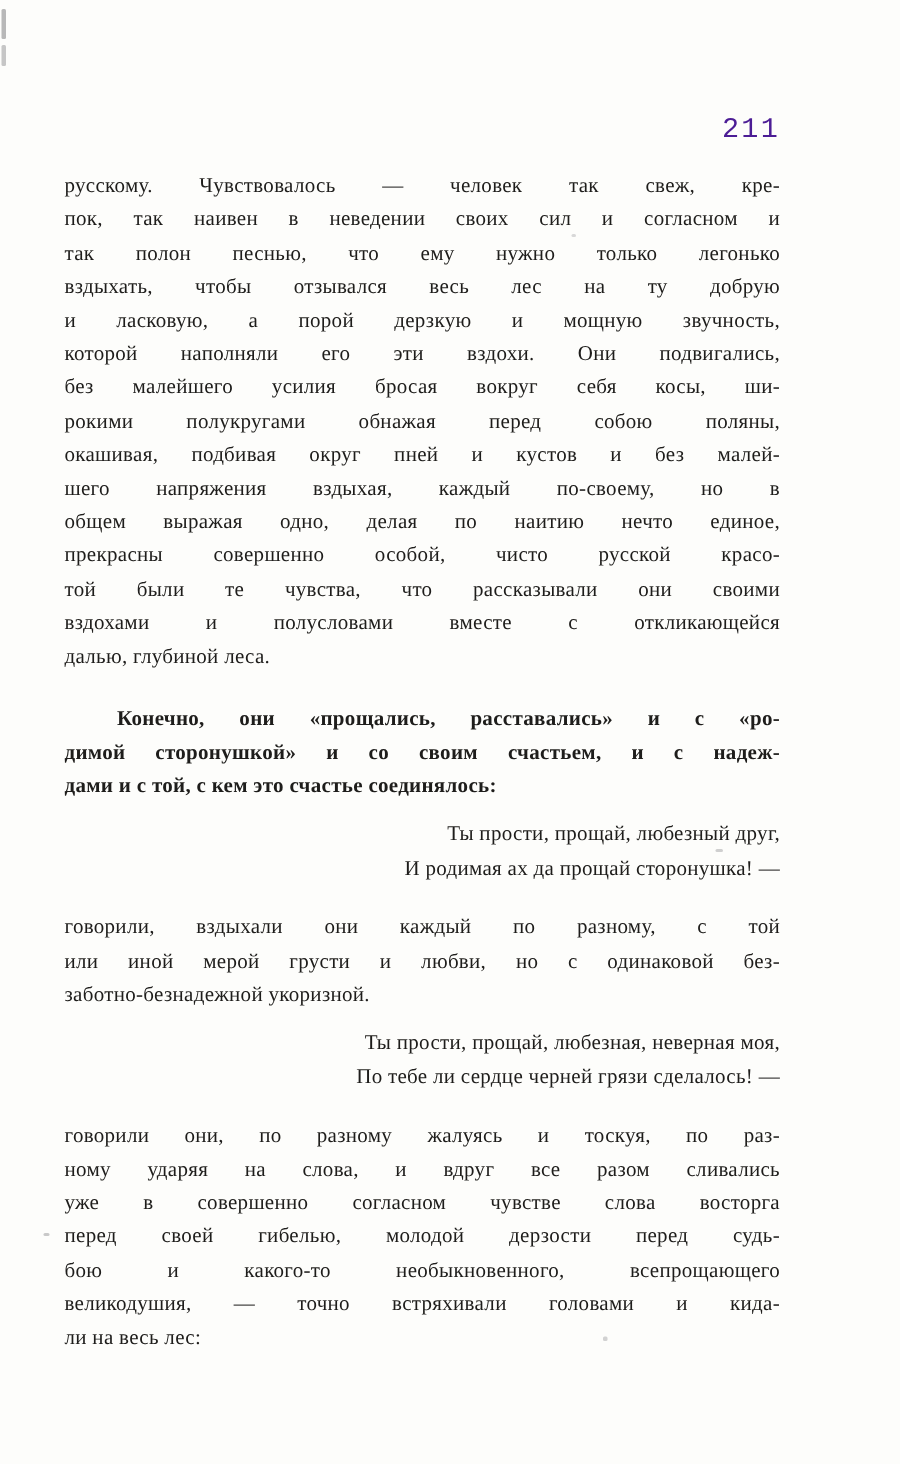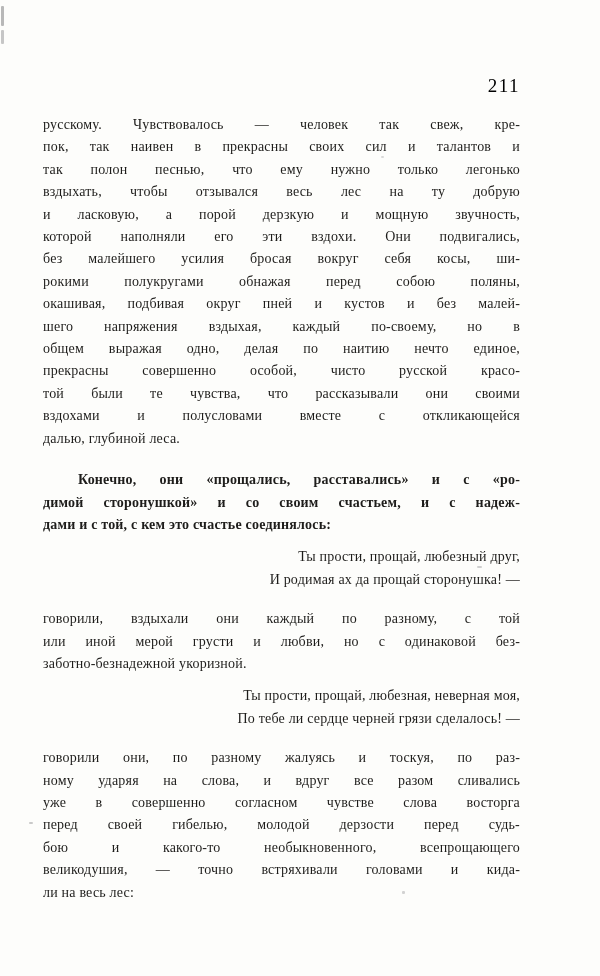--- a/index.html
+++ b/index.html
@@ -15,21 +15,22 @@
     overflow: hidden;
     font-family: "Liberation Serif", "DejaVu Serif", serif;
     color: #1e1d1b;
   }
   .pagenum {
     position: absolute;
     top: 75px;
     right: 80px;
     font-size: 19px;
     letter-spacing: 1.5px;
-    color: #000000;
+    color: #4c1d95;
+    font-family: Liberation Mono, monospace;
   }
   .textbody {
     position: absolute;
     left: 43px;
     top: 114px;
     width: 477px;
     font-size: 14px;
     line-height: 22.4px;
     letter-spacing: 0.2px;
   }
@@ -51,21 +52,21 @@
   }
 </style>
 </head>
 <body>
 
 <div class="page">
   <div class="pagenum">211</div>
   <div class="textbody" id="textbody">
       <div class="block para">
         <div class="line just">русскому. Чувствовалось — человек так свеж, кре-</div>
-        <div class="line just">пок, так наивен в прекрасны своих сил и талантов и</div>
+        <div class="line just">пок, так наивен в неведении своих сил и согласном и</div>
         <div class="line just">так полон песнью, что ему нужно только легонько</div>
         <div class="line just">вздыхать, чтобы отзывался весь лес на ту добрую</div>
         <div class="line just">и ласковую, а порой дерзкую и мощную звучность,</div>
         <div class="line just">которой наполняли его эти вздохи. Они подвигались,</div>
         <div class="line just">без малейшего усилия бросая вокруг себя косы, ши-</div>
         <div class="line just">рокими полукругами обнажая перед собою поляны,</div>
         <div class="line just">окашивая, подбивая округ пней и кустов и без малей-</div>
         <div class="line just">шего напряжения вздыхая, каждый по-своему, но в</div>
         <div class="line just">общем выражая одно, делая по наитию нечто единое,</div>
         <div class="line just">прекрасны совершенно особой, чисто русской красо-</div>

